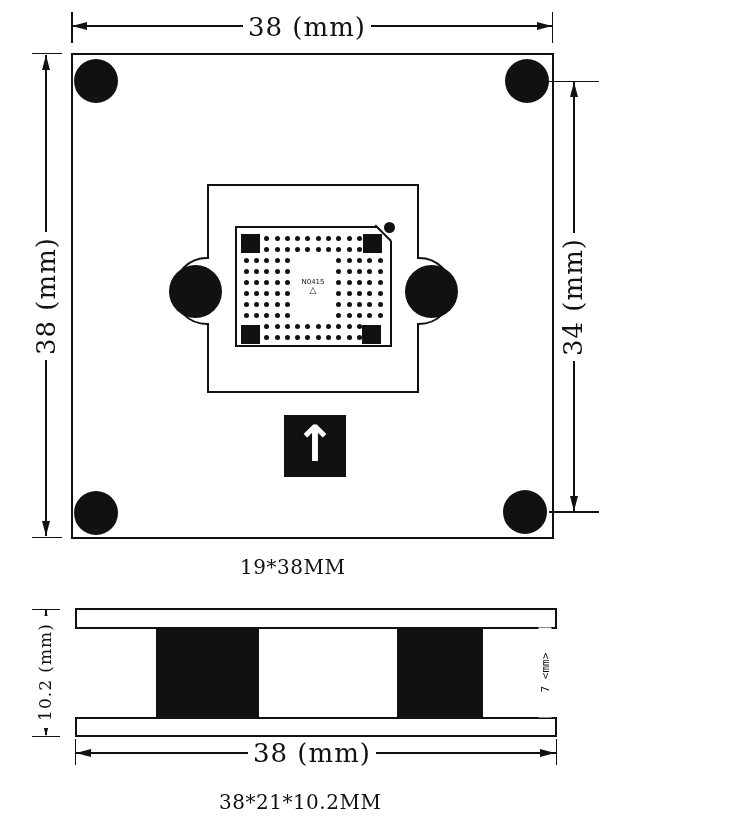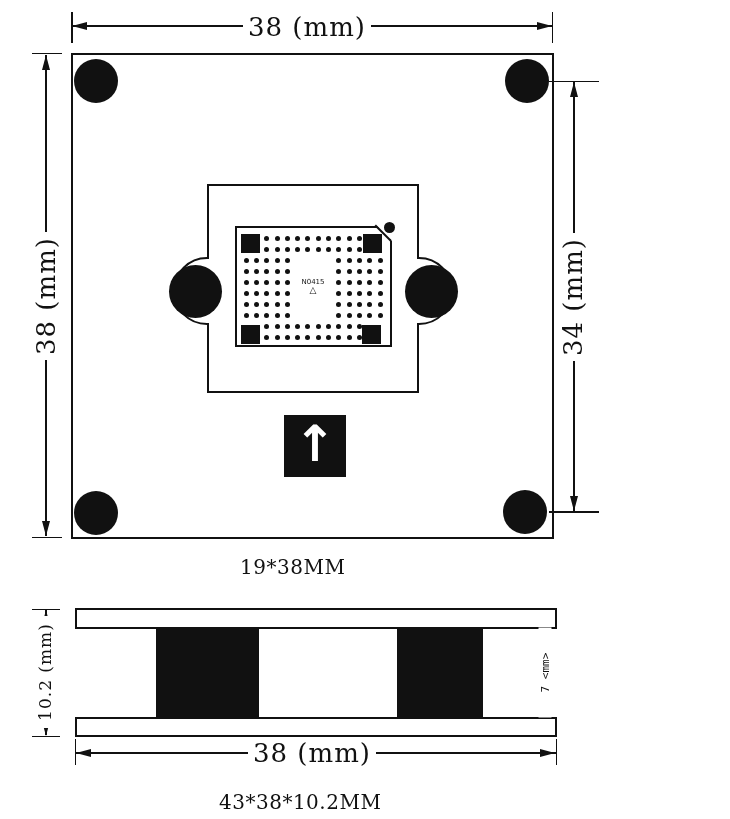--- a/index.html
+++ b/index.html
@@ -261,16 +261,16 @@
 
     <div>
       <div class="vline" style="left:74.5px;top:739px;height:26px;"></div>
       <div class="vline" style="left:555.5px;top:739px;height:26px;"></div>
       <div class="hline" style="left:76px;top:752px;width:480px;"></div>
       <div class="ah ah-left" style="left:76px;top:748.5px;"></div>
       <div class="ah ah-right" style="left:540px;top:748.5px;"></div>
       <div class="dimlabel" style="left:248px;top:739px;width:128px;">38 (mm)</div>
     </div>
 
-    <div class="caption" style="left:219px;top:790px;">43*38*10.2MM</div>
+    <div class="caption" style="left:219px;top:790px;">38*21*10.2MM</div>
   </div>
 
 </div>
 
 </body></html>

